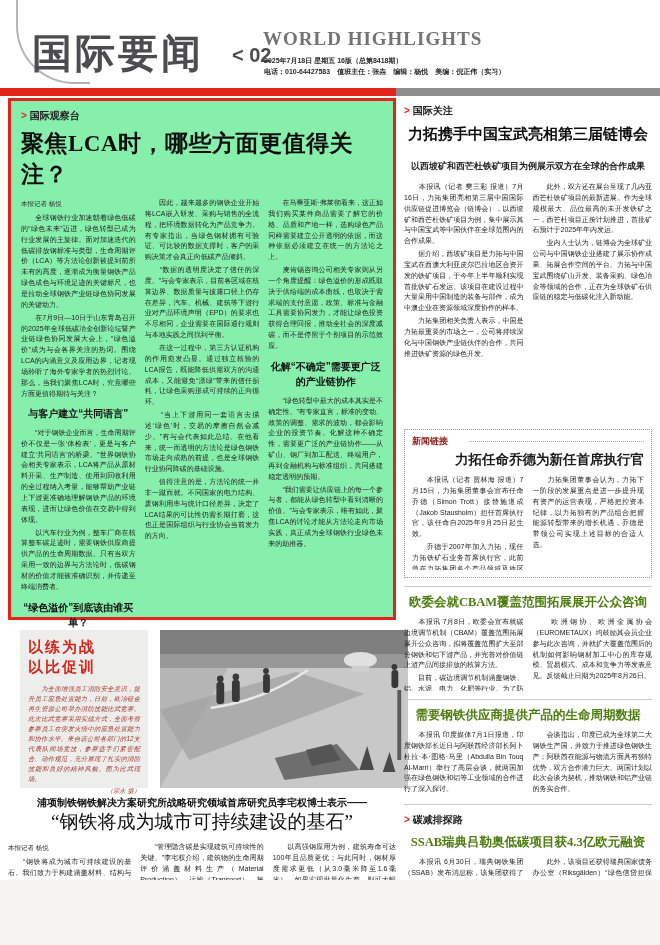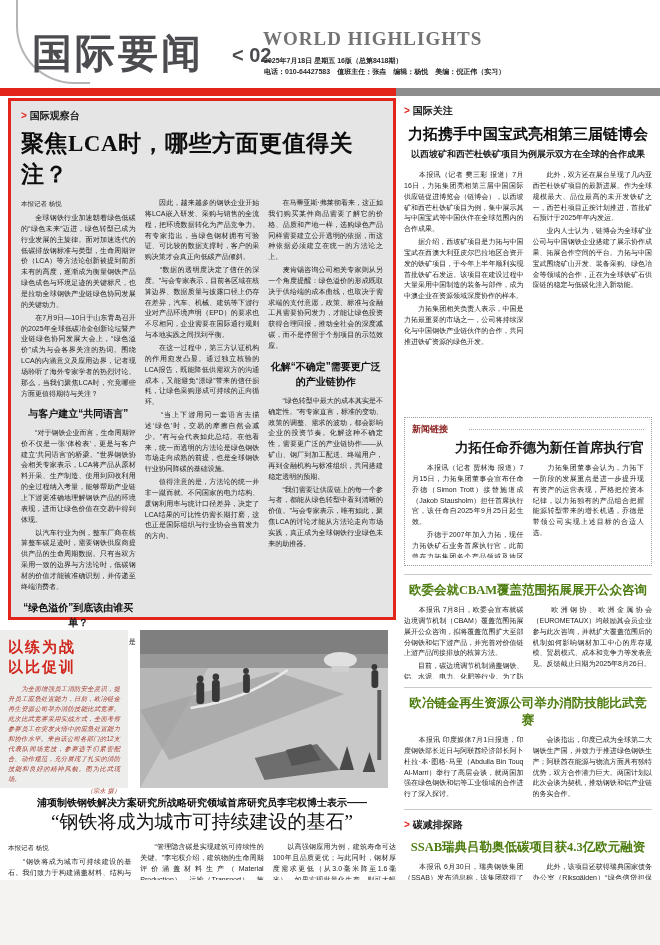--- a/index.html
+++ b/index.html
@@ -28,47 +28,47 @@
   .kicker { font-size:10px; font-weight:bold; color:#222; }
   .kicker .gt { color:#e2241b; margin-right:3px; }
   .cols { display:flex; gap:9px; text-align:justify; overflow:hidden; }
   .col { flex:1 1 0; font-size:7px; line-height:1.55; color:#222; overflow:hidden; }
   .blk-p { margin-bottom:2px; }
   .blk-byline { font-size:6.5px; margin:1px 0 4px; color:#333; }
   .blk-h { font-weight:bold; text-align:center; font-size:10px; margin:7px 0 6px; color:#111; }
 
   
   .lca-box { position:absolute; left:8px; top:98px; width:388px; height:522px;
-    border:3px solid #e2241b; background:#e5e5e5; padding:8px 10px; }
+    border:3px solid #e2241b; background:#86efac; padding:8px 10px; }
   .lca-head { font-size:23px; font-weight:bold; color:#0d0d0d; margin-top:5px; letter-spacing:0.5px;
     font-family:"Liberation Serif", serif; }
   .lca-cols { margin-top:8px; height:448px; }
 
   
-  .photo-row { position:absolute; left:0; top:630px; width:388px; height:158px; display:flex; gap:12px; }
+  .photo-row { position:absolute; left:20px; top:630px; width:388px; height:158px; display:flex; gap:12px; }
   .cap-box { width:128px; height:158px; background:#ededeb; padding:7px 8px; }
   .cap-title { font-size:15px; font-weight:bold; color:#d0281e; line-height:1.35; letter-spacing:2px;
     font-family:"Liberation Serif", serif; }
   .cap-text { font-size:6.3px; line-height:1.6; color:#a03c32; font-style:italic; margin-top:6px; text-align:justify; }
   .cap-credit { font-size:6.3px; color:#a03c32; font-style:italic; text-align:right; margin-top:3px; }
   .photo { flex:1; height:158px; background:#b5b5b5; overflow:hidden; }
   .photo svg { display:block; width:100%; height:100%; }
 
   
   .posco-intro { position:absolute; left:8px; top:796px; width:388px; text-align:center;
     font-size:10px; font-weight:bold; color:#111; }
   .posco-head { position:absolute; left:8px; top:809px; width:388px; text-align:center;
     font-size:19px; font-weight:normal; color:#0d0d0d; font-family:"Liberation Serif", serif; }
   .posco-cols { position:absolute; left:8px; top:842px; width:388px; height:103px; }
 
   
   .rail { position:absolute; left:404px; top:104px; width:248px; }
   .rail-head-lg { text-align:center; font-size:15px; font-weight:bold; color:#0d0d0d; margin-top:7px;
     font-family:Liberation Sans, sans-serif; }
-  .rail-deck { text-align:center; font-size:9px; font-weight:bold; color:#222; margin-top:4px; }
+  .rail-deck { text-align:center; font-size:9px; font-weight:bold; color:#222; margin-top:16px; }
   .rail-cols-1 { margin-top:9px; height:238px; }
   .news-box { margin-top:9px; border:1px dotted #9a9a9a; padding:5px 7px 7px; }
   .news-label-row { display:flex; align-items:center; gap:21px; }
   .news-label { font-size:9px; font-weight:bold; color:#8a1f1f; }
   .news-dots { flex:1; border-top:1px dotted #aaa; }
   .news-head { text-align:right; font-size:13.5px; font-weight:bold; margin-top:3px;
     font-family:"Liberation Serif", serif; }
   .news-cols { margin-top:6px; height:95px; }
   .rule { border-top:1px solid #c9c9c9; margin-top:8px; }
   .sec-head { text-align:center; font-size:12.5px; font-weight:bold; margin-top:7px; color:#4d7c0f;
@@ -221,21 +221,21 @@
       <div class="col">
           <div class="blk blk-p">　　本报讯 7月8日，欧委会宣布就碳边境调节机制（CBAM）覆盖范围拓展展开公众咨询，拟将覆盖范围扩大至部分钢铁和铝下游产品，并完善对价值链上游产品间接排放的核算方法。</div>
           <div class="blk blk-p">　　目前，碳边境调节机制涵盖钢铁、铝、水泥、电力、化肥等行业。为了防止碳泄漏向价值链下游转移，欧委会正在评估将碳边境调节机制延伸至更多加工制品的可行性。</div>
         </div>
       <div class="col">
           <div class="blk blk-p">　　欧洲钢协、欧洲金属协会（EUROMETAUX）均鼓励其会员企业参与此次咨询，并就扩大覆盖范围后的机制如何影响钢材加工中心的库存规模、贸易模式、成本和竞争力等发表意见。反馈截止日期为2025年8月26日。</div>
         </div>
     </div>
 
     <div class="rule"></div>
-    <div class="sec-head">欧冶链金再生资源公司举办消防技能比武竞赛</div>
+    <div class="sec-head">需要钢铁供应商提供产品的生命周期数据</div>
     <div class="cols sec-cols india-cols">
       <div class="col">
           <div class="blk blk-p">　　本报讯 印度媒体7月1日报道，印度钢铁部长近日与阿联酋经济部长阿卜杜拉·本·图格·马里（Abdulla Bin Touq Al-Marri）举行了高层会谈，就两国加强在绿色钢铁和铝等工业领域的合作进行了深入探讨。</div>
         </div>
       <div class="col">
           <div class="blk blk-p">　　会谈指出，印度已成为全球第二大钢铁生产国，并致力于推进绿色钢铁生产；阿联酋在能源与物流方面具有独特优势，双方合作潜力巨大。两国计划以此次会谈为契机，推动钢铁和铝产业链的务实合作。</div>
         </div>
     </div>
 
     <div class="rule"></div>

